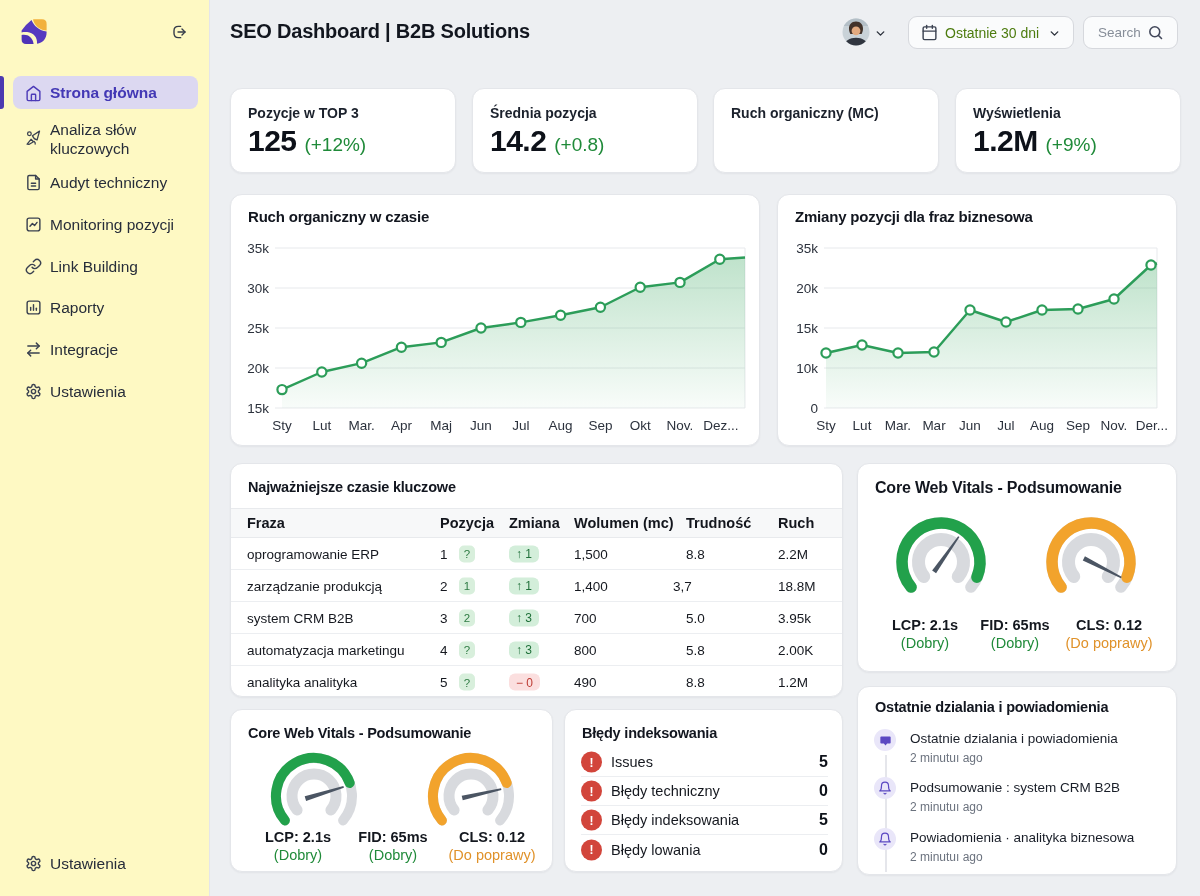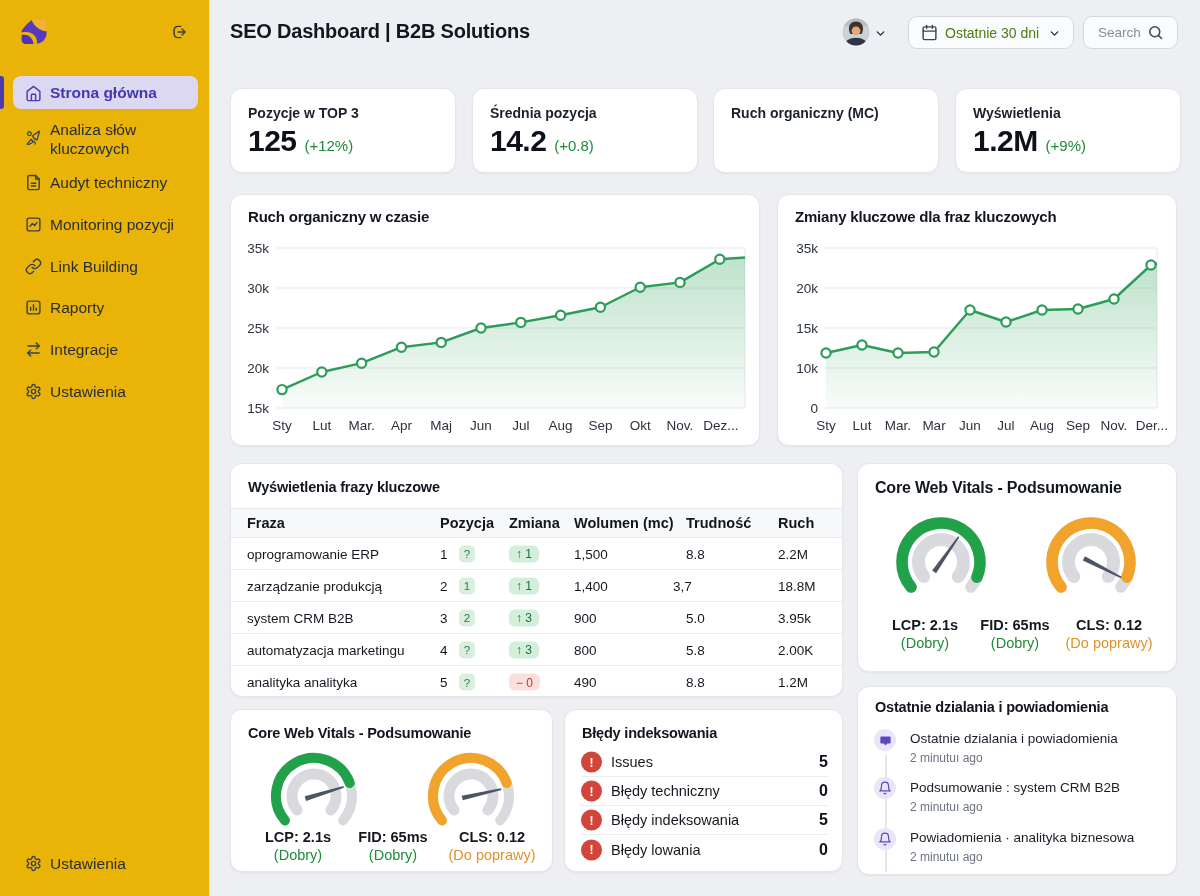--- a/index.html
+++ b/index.html
@@ -3,36 +3,36 @@
 <meta charset="utf-8">
 <style>
   * { margin:0; padding:0; box-sizing:border-box; }
   html,body { width:1200px; height:896px; overflow:hidden; }
   body { font-family:"Liberation Sans", sans-serif; background:#edeff2; position:relative; }
   .abs { position:absolute; }
   .card { position:absolute; background:#fff; border:1px solid #e4e6ea; border-radius:12px;
           box-shadow:0 1px 2px rgba(16,24,40,.05); }
   
   #sidebar { position:absolute; left:0; top:0; width:210px; height:896px;
-             background:#eab308; border-right:1px solid #e4e5e9; }
+             background:#fef9c3; border-right:1px solid #e4e5e9; }
   .nav-item { position:absolute; left:0; width:210px; color:#272d3a; font-size:15.5px; }
   .nav-item .ic { position:absolute; left:25px; top:0; }
   .nav-item .tx { position:absolute; left:50px; }
   #active-pill { position:absolute; left:13px; top:76px; width:185px; height:33px;
                  background:#dcd8f1; border-radius:8px; }
   #active-bar { position:absolute; left:0; top:76px; width:4px; height:33px;
                 background:#4c3ab0; border-radius:0 3px 3px 0; }
   
   #title { position:absolute; left:230px; top:20px; font-size:20px; font-weight:bold; color:#12161f; letter-spacing:-0.2px;}
   .hbtn { position:absolute; top:16px; height:33px; background:#fafbfc; border:1px solid #d6d8dd; border-radius:9px; }
   
   .kpi { top:88px; height:85px; width:226px; }
   .kpi .lbl { position:absolute; left:17px; top:16px; font-size:14px; font-weight:bold; color:#1b212c; }
   .kpi .val { position:absolute; left:17px; top:35px; font-size:30px; font-weight:bold; color:#0d1119; letter-spacing:-0.5px; }
-  .kpi .dlt { font-size:15px; font-weight:normal; color:#1f8a39; letter-spacing:0; }
+  .kpi .dlt { font-size:19px; font-weight:normal; color:#1f8a39; letter-spacing:0; }
   .ctitle { position:absolute; left:17px; letter-spacing:-0.2px; font-size:15px; font-weight:bold; color:#12161f; }
   
   .thead { width:611px; font-size:14.5px; font-weight:bold; color:#13161d; }
   .trow { position:absolute; left:0; width:611px; height:32px; border-bottom:1px solid #eceef1;
           font-size:13.5px; color:#15181f; }
   .trow > span { top:50%; transform:translateY(-50%); }
   .pbadge { position:absolute; top:50%; transform:translateY(-50%); width:16px; height:17px;
             background:#d8efdc; color:#2f7c44; border-radius:5px; font-size:11.5px;
             display:flex; align-items:center; justify-content:center; }
   .zbadge { position:absolute; top:50%; transform:translateY(-50%); height:17px; padding:0 7px;
@@ -247,21 +247,21 @@
         <text x="289.8" y="235">Jul</text>
         <text x="329.6" y="235">Aug</text>
         <text x="369.4" y="235">Sep</text>
         <text x="409.2" y="235">Okt</text>
         <text x="449" y="235">Nov.</text>
         <text x="489.8" y="235">Dez...</text>
       </g>
     </svg>
   </div>
   <div class="card" id="chart2" style="left:777px; top:194px; width:400px; height:252px;">
-    <div class="ctitle" style="top:13px;">Zmiany kluczowe dla fraz kluczowych</div>
+    <div class="ctitle" style="top:13px;">Zmiany pozycji dla fraz biznesowa</div>
     <svg class="abs" style="left:0; top:0;" width="398" height="250" viewBox="0 0 398 250" font-family="Liberation Sans, sans-serif">
       <g stroke="#e7e9ec" stroke-width="1">
         <line x1="46" y1="53" x2="379" y2="53"></line>
         <line x1="46" y1="93" x2="379" y2="93"></line>
         <line x1="46" y1="133" x2="379" y2="133"></line>
         <line x1="46" y1="173" x2="379" y2="173"></line>
         <line x1="46" y1="213" x2="379" y2="213"></line>
         <line x1="379" y1="53" x2="379" y2="213"></line>
       </g>
       <g font-size="13.5" fill="#2c323d" text-anchor="end">
@@ -294,21 +294,21 @@
         <text x="228" y="235">Jul</text>
         <text x="264" y="235">Aug</text>
         <text x="300" y="235">Sep</text>
         <text x="336" y="235">Nov.</text>
         <text x="374" y="235">Der...</text>
       </g>
     </svg>
   </div>
 
   <div class="card" id="table" style="left:230px; top:463px; width:613px; height:234px;">
-    <div class="ctitle" style="top:15px; font-size:14.5px;">Wyświetlenia frazy kluczowe</div>
+    <div class="ctitle" style="top:15px; font-size:14.5px;">Najważniejsze czasie kluczowe</div>
     <div class="abs" style="left:0; top:44px; width:611px; height:30px; background:#f7f8f9; border-top:1px solid #e8eaed; border-bottom:1px solid #e8eaed;"></div>
     <div class="thead abs" style="top:51px;">
       <span class="abs" style="left:16px;">Fraza</span>
       <span class="abs" style="left:209px;">Pozycja</span>
       <span class="abs" style="left:278px;">Zmiana</span>
       <span class="abs" style="left:343px;">Wolumen (mc)</span>
       <span class="abs" style="left:455px;">Trudność</span>
       <span class="abs" style="left:547px;">Ruch</span>
     </div>
     <div class="trow" style="top:74px;">
@@ -327,21 +327,21 @@
       <span class="zbadge up" style="left:278px;">↑ 1</span>
       <span class="abs" style="left:343px;">1,400</span>
       <span class="abs" style="left:442px;">3,7</span>
       <span class="abs" style="left:547px;">18.8M</span>
     </div>
     <div class="trow" style="top:138px;">
       <span class="abs" style="left:16px;">system CRM B2B</span>
       <span class="abs" style="left:209px;">3</span>
       <span class="pbadge" style="left:228px;">2</span>
       <span class="zbadge up" style="left:278px;">↑ 3</span>
-      <span class="abs" style="left:343px;">900</span>
+      <span class="abs" style="left:343px;">700</span>
       <span class="abs" style="left:455px;">5.0</span>
       <span class="abs" style="left:547px;">3.95k</span>
     </div>
     <div class="trow" style="top:170px;">
       <span class="abs" style="left:16px;">automatyzacja marketingu</span>
       <span class="abs" style="left:209px;">4</span>
       <span class="pbadge" style="left:228px;">?</span>
       <span class="zbadge up" style="left:278px;">↑ 3</span>
       <span class="abs" style="left:343px;">800</span>
       <span class="abs" style="left:455px;">5.8</span>

